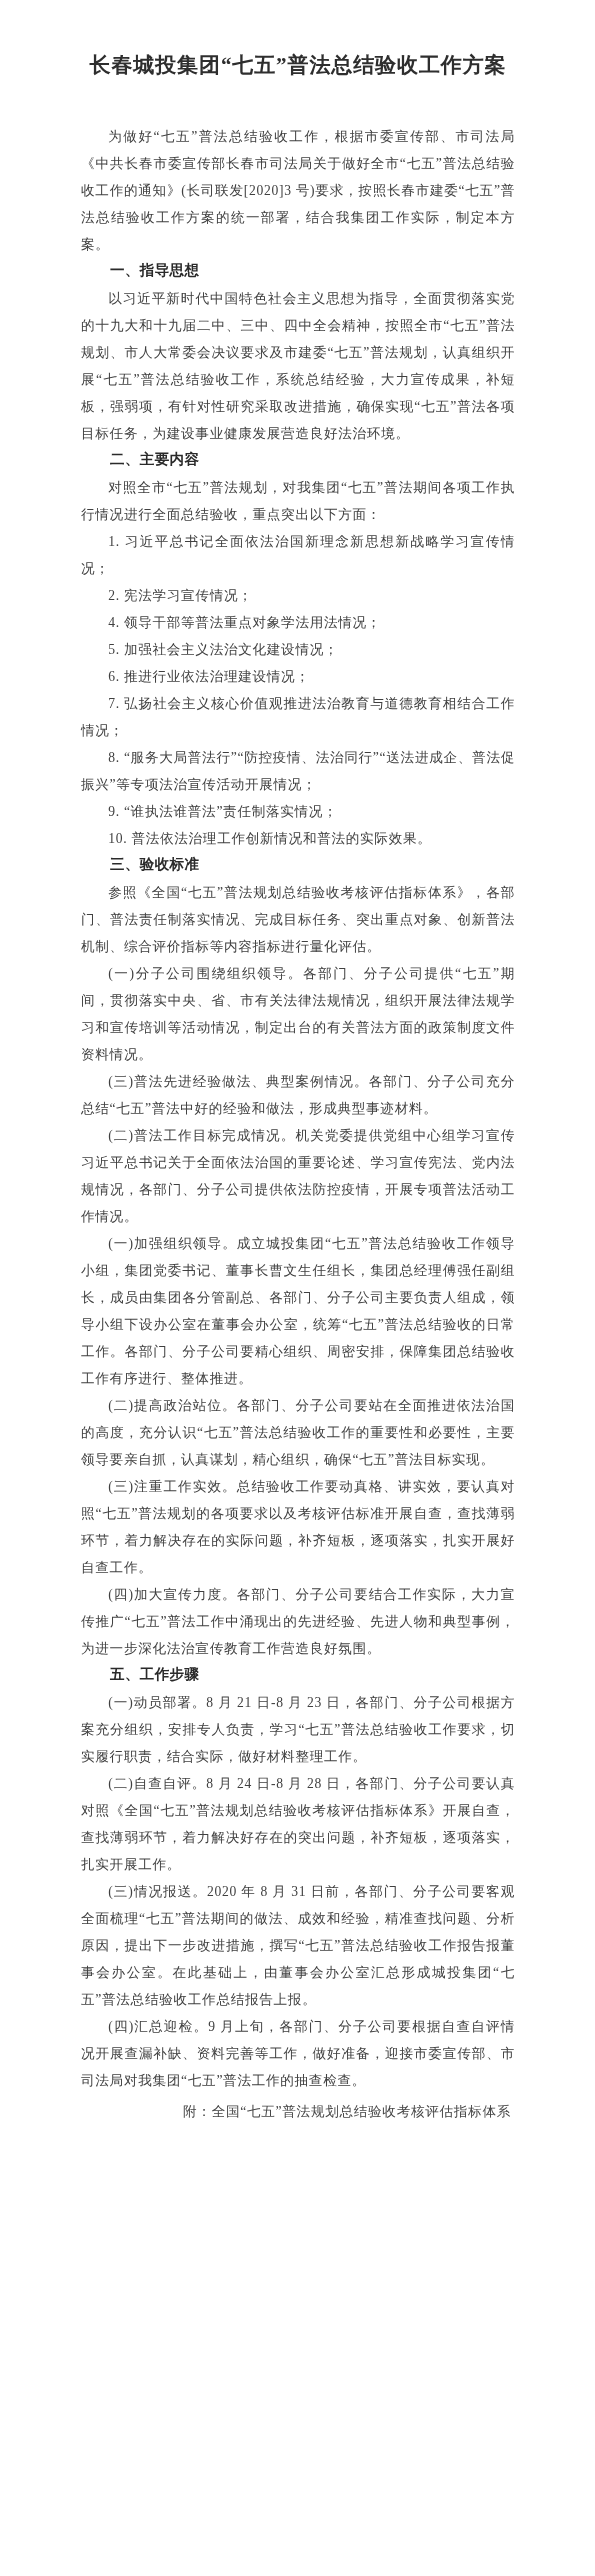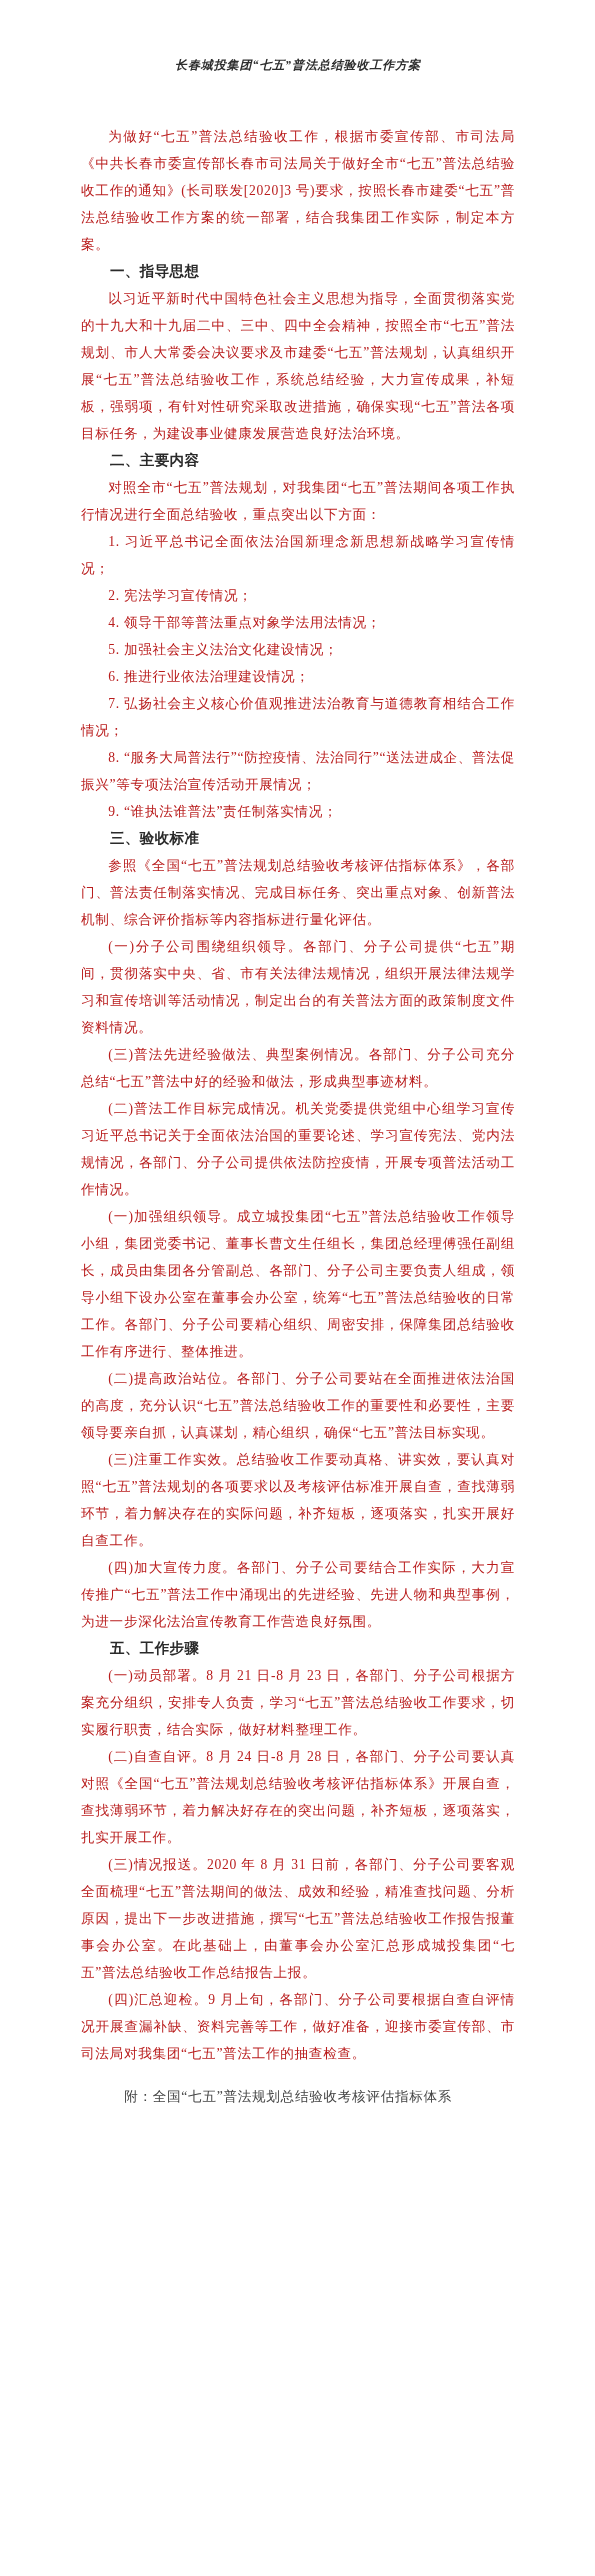--- a/index.html
+++ b/index.html
@@ -16,55 +16,54 @@
     box-sizing: border-box;
     font-family: "Liberation Serif", "DejaVu Serif", serif;
   }
   .content {
     box-sizing: border-box;
     width: 596px;
     padding: 53px 81px 0 81px;
   }
   .doc-title {
     margin: 0 0 44px 0;
-    font-size: 12px;
+    font-size: 21px;
     line-height: 25.5px;
     font-weight: bold;
     text-align: center;
     color: #2e2e2e;
     letter-spacing: 0.9px;
     font-family: "Liberation Serif", "DejaVu Serif", serif;
-    font-style: italic;
   }
   .para {
     margin: 0;
     font-size: 13.6px;
     line-height: 27px;
     text-align: justify;
     text-indent: 2em;
-    color: #b91c1c;
+    color: #404040;
     letter-spacing: 0.7px;
   }
   .section-heading {
     margin: 0;
     font-size: 14.5px;
     line-height: 27px;
     font-weight: bold;
     text-indent: 2em;
     text-align: left;
     color: #2a2a2a;
     letter-spacing: 0.4px;
-    font-family: Liberation Serif, serif;
+    font-family: Liberation Mono, monospace;
   }
   .attachment {
-    margin: 16px;
+    margin: 4px;
     font-size: 13.6px;
     line-height: 27px;
     text-indent: 2em;
-    text-align: left;
+    text-align: right;
     color: #454545;
     letter-spacing: 0.7px;
   }
 </style>
 </head>
 <body>
 
 <div class="page">
   <div class="content">
     <h1 class="doc-title">长春城投集团“七五”普法总结验收工作方案</h1>
@@ -75,20 +74,21 @@
         <h2 class="section-heading">二、主要内容</h2>
         <p class="para">对照全市“七五”普法规划，对我集团“七五”普法期间各项工作执行情况进行全面总结验收，重点突出以下方面：</p>
         <p class="para">1. 习近平总书记全面依法治国新理念新思想新战略学习宣传情况；</p>
         <p class="para">2. 宪法学习宣传情况；</p>
         <p class="para">4. 领导干部等普法重点对象学法用法情况；</p>
         <p class="para">5. 加强社会主义法治文化建设情况；</p>
         <p class="para">6. 推进行业依法治理建设情况；</p>
         <p class="para">7. 弘扬社会主义核心价值观推进法治教育与道德教育相结合工作情况；</p>
         <p class="para">8. “服务大局普法行”“防控疫情、法治同行”“送法进成企、普法促振兴”等专项法治宣传活动开展情况；</p>
         <p class="para">9. “谁执法谁普法”责任制落实情况；</p>
+        <p class="para">10. 普法依法治理工作创新情况和普法的实际效果。</p>
         <h2 class="section-heading">三、验收标准</h2>
         <p class="para">参照《全国“七五”普法规划总结验收考核评估指标体系》，各部门、普法责任制落实情况、完成目标任务、突出重点对象、创新普法机制、综合评价指标等内容指标进行量化评估。</p>
         <p class="para">(一)分子公司围绕组织领导。各部门、分子公司提供“七五”期间，贯彻落实中央、省、市有关法律法规情况，组织开展法律法规学习和宣传培训等活动情况，制定出台的有关普法方面的政策制度文件资料情况。</p>
         <p class="para">(三)普法先进经验做法、典型案例情况。各部门、分子公司充分总结“七五”普法中好的经验和做法，形成典型事迹材料。</p>
         <p class="para">(二)普法工作目标完成情况。机关党委提供党组中心组学习宣传习近平总书记关于全面依法治国的重要论述、学习宣传宪法、党内法规情况，各部门、分子公司提供依法防控疫情，开展专项普法活动工作情况。</p>
         <p class="para">(一)加强组织领导。成立城投集团“七五”普法总结验收工作领导小组，集团党委书记、董事长曹文生任组长，集团总经理傅强任副组长，成员由集团各分管副总、各部门、分子公司主要负责人组成，领导小组下设办公室在董事会办公室，统筹“七五”普法总结验收的日常工作。各部门、分子公司要精心组织、周密安排，保障集团总结验收工作有序进行、整体推进。</p>
         <p class="para">(二)提高政治站位。各部门、分子公司要站在全面推进依法治国的高度，充分认识“七五”普法总结验收工作的重要性和必要性，主要领导要亲自抓，认真谋划，精心组织，确保“七五”普法目标实现。</p>
         <p class="para">(三)注重工作实效。总结验收工作要动真格、讲实效，要认真对照“七五”普法规划的各项要求以及考核评估标准开展自查，查找薄弱环节，着力解决存在的实际问题，补齐短板，逐项落实，扎实开展好自查工作。</p>
         <p class="para">(四)加大宣传力度。各部门、分子公司要结合工作实际，大力宣传推广“七五”普法工作中涌现出的先进经验、先进人物和典型事例，为进一步深化法治宣传教育工作营造良好氛围。</p>
         <h2 class="section-heading">五、工作步骤</h2>

